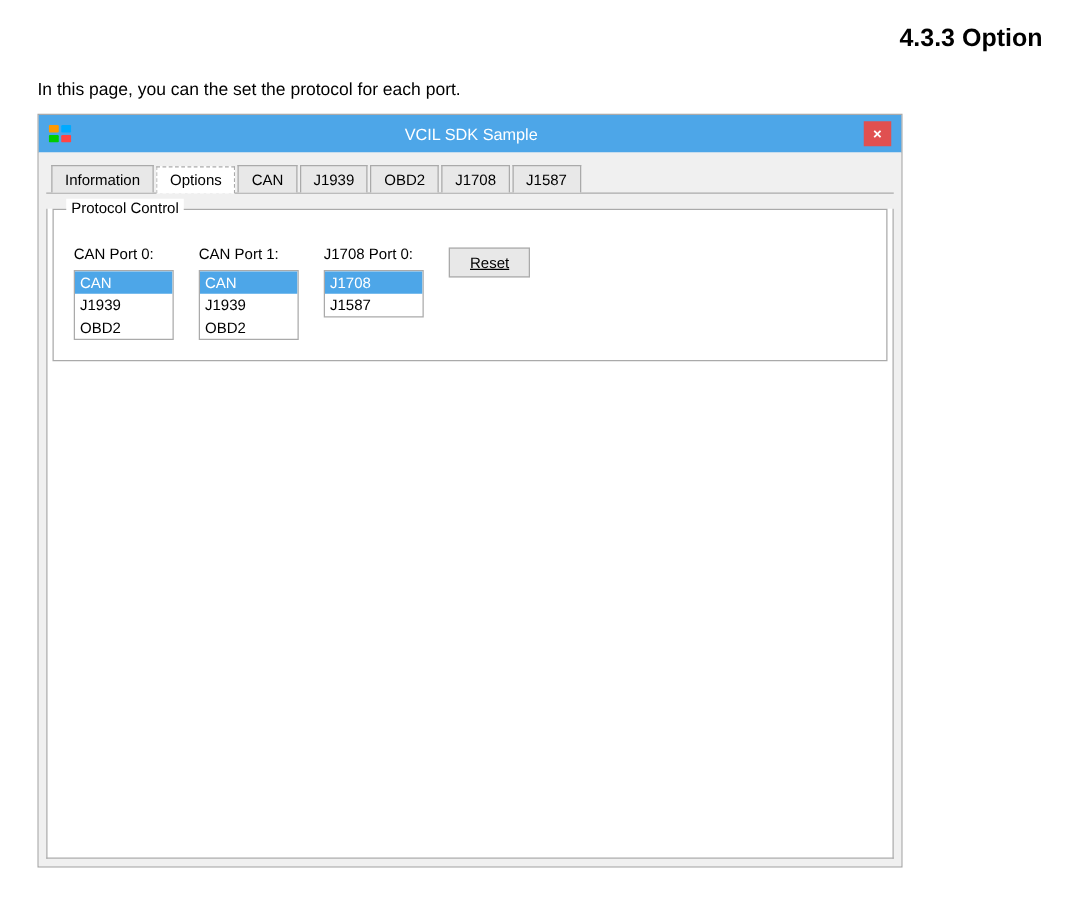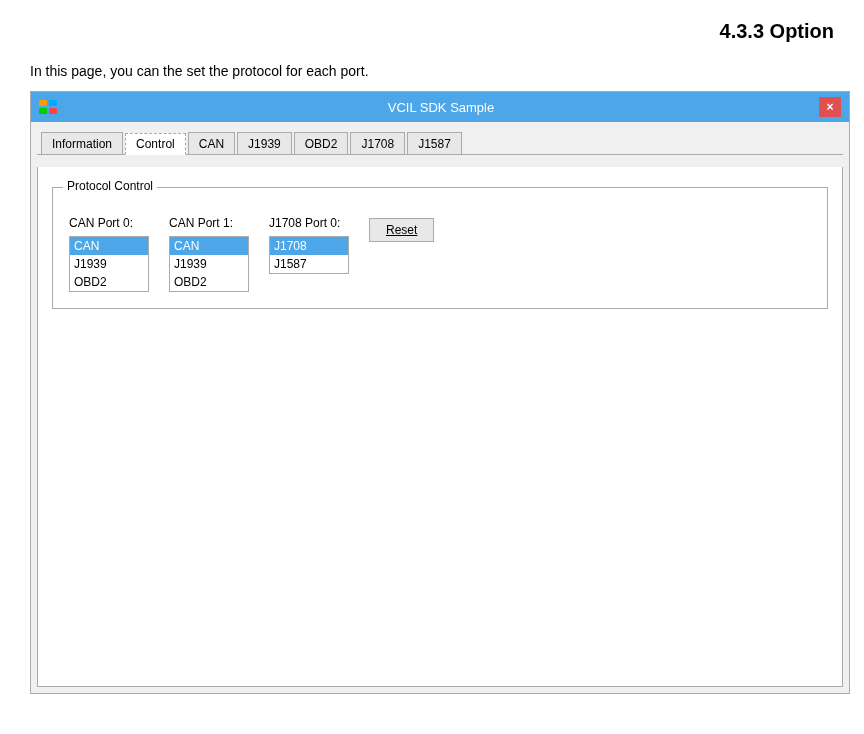--- a/index.html
+++ b/index.html
@@ -16,21 +16,21 @@
       margin-bottom: 20px;
       text-align: right;
     }
     .intro {
       margin-bottom: 12px;
       font-size: 14px;
     }
     
     .window {
       border: 1px solid #aaa;
-      width: 820px;
+      width: 692px;
       background: #f0f0f0;
     }
     .titlebar {
       background: #4da6e8;
       color: #fff;
       display: flex;
       align-items: center;
       justify-content: space-between;
       padding: 4px 8px;
       height: 30px;
@@ -90,21 +90,20 @@
       z-index: 1;
     }
     .tab.dashed {
       border-style: dashed;
     }
     
     .content-area {
       background: #fff;
       border: 1px solid #aaa;
       border-top: none;
-      padding: 10px;
       min-height: 520px;
     }
     
     .group-box {
       border: 1px solid #aaa;
       padding: 10px 16px 16px 16px;
       margin: 10px 4px;
       position: relative;
     }
     .group-box-legend {
@@ -184,21 +183,21 @@
     <button class="titlebar-close">×</button>
   </div>
 
   <div class="window-body">
 
     <div class="tab-bar">
       <div class="tab">
         <span>Information</span>
       </div>
       <div class="tab active dashed">
-        <span>Control</span>
+        <span>Options</span>
       </div>
       <div class="tab">
         <span>CAN</span>
       </div>
       <div class="tab">
         <span>J1939</span>
       </div>
       <div class="tab">
         <span>OBD2</span>
       </div>

